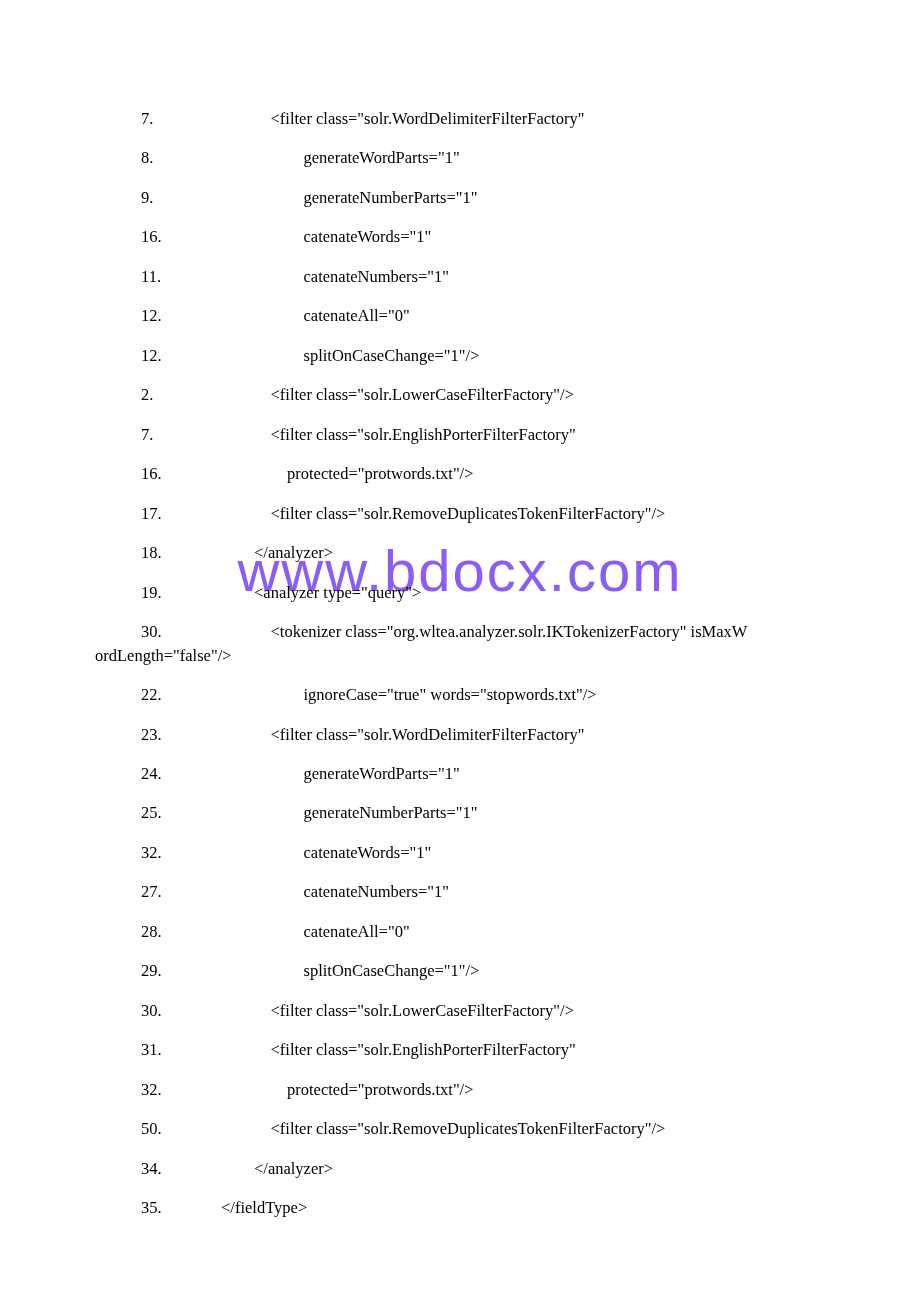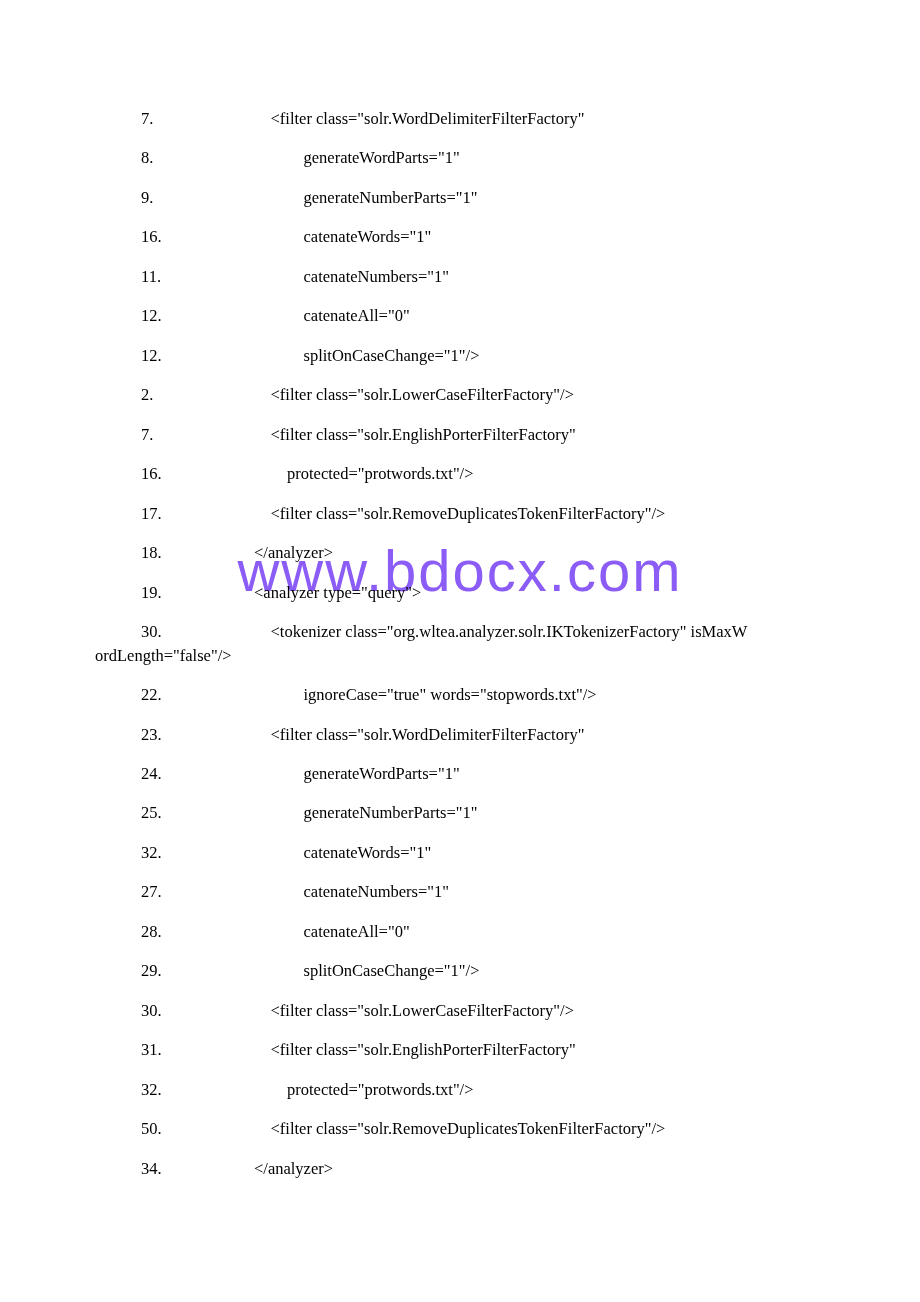--- a/index.html
+++ b/index.html
@@ -180,15 +180,19 @@
           <span class="code-text">                protected="protwords.txt"/&gt;</span>
         </div>
         <div class="code-line">
           <span class="line-num">50</span>
           <span class="code-text">            &lt;filter class="solr.RemoveDuplicatesTokenFilterFactory"/&gt;</span>
         </div>
         <div class="code-line">
           <span class="line-num">34</span>
           <span class="code-text">        &lt;/analyzer&gt;</span>
         </div>
+        <div class="code-line">
+          <span class="line-num">35</span>
+          <span class="code-text">&lt;/fieldType&gt;</span>
+        </div>
       </div>
   </div>
 </div>
 
 </body></html>

